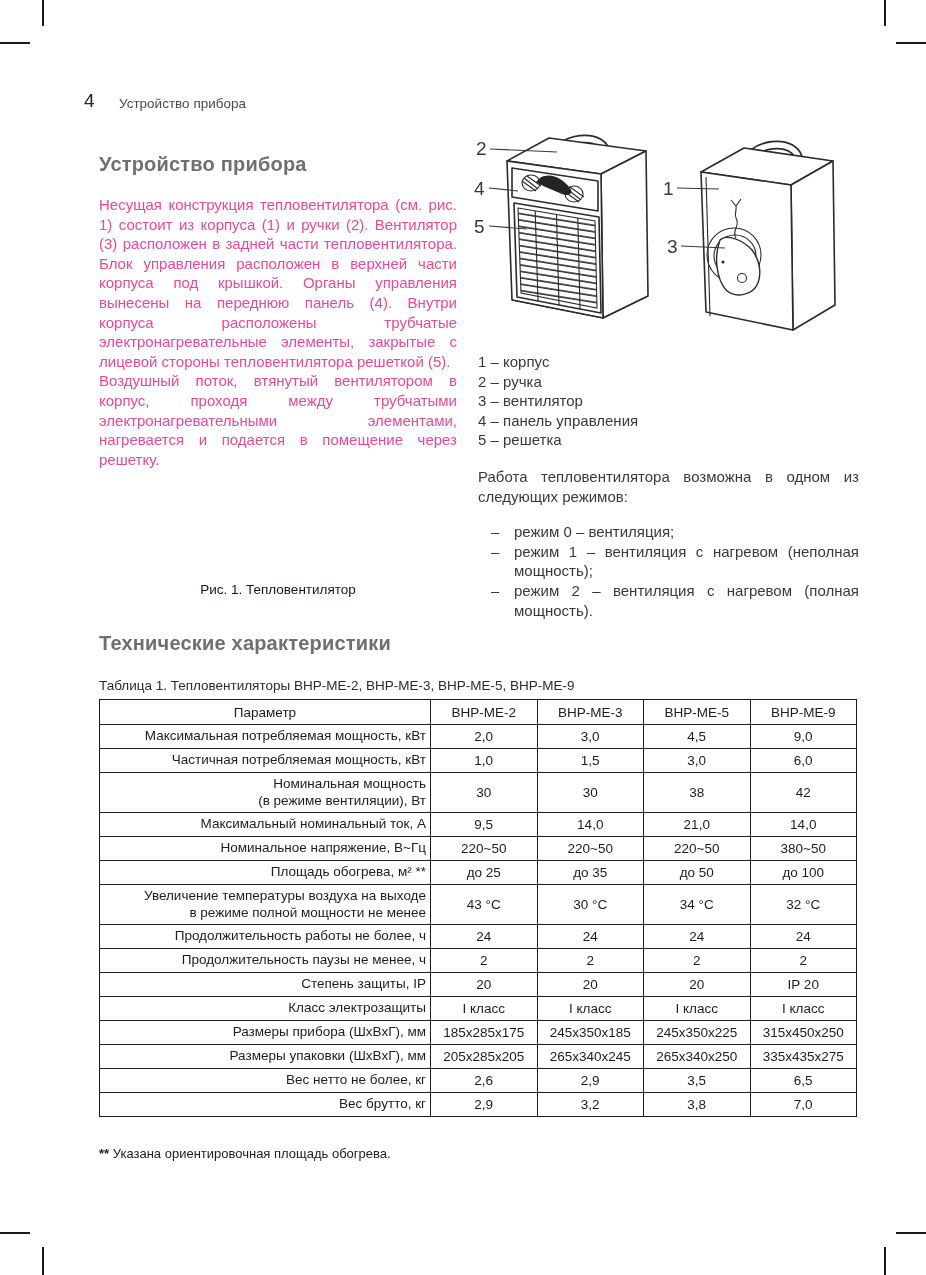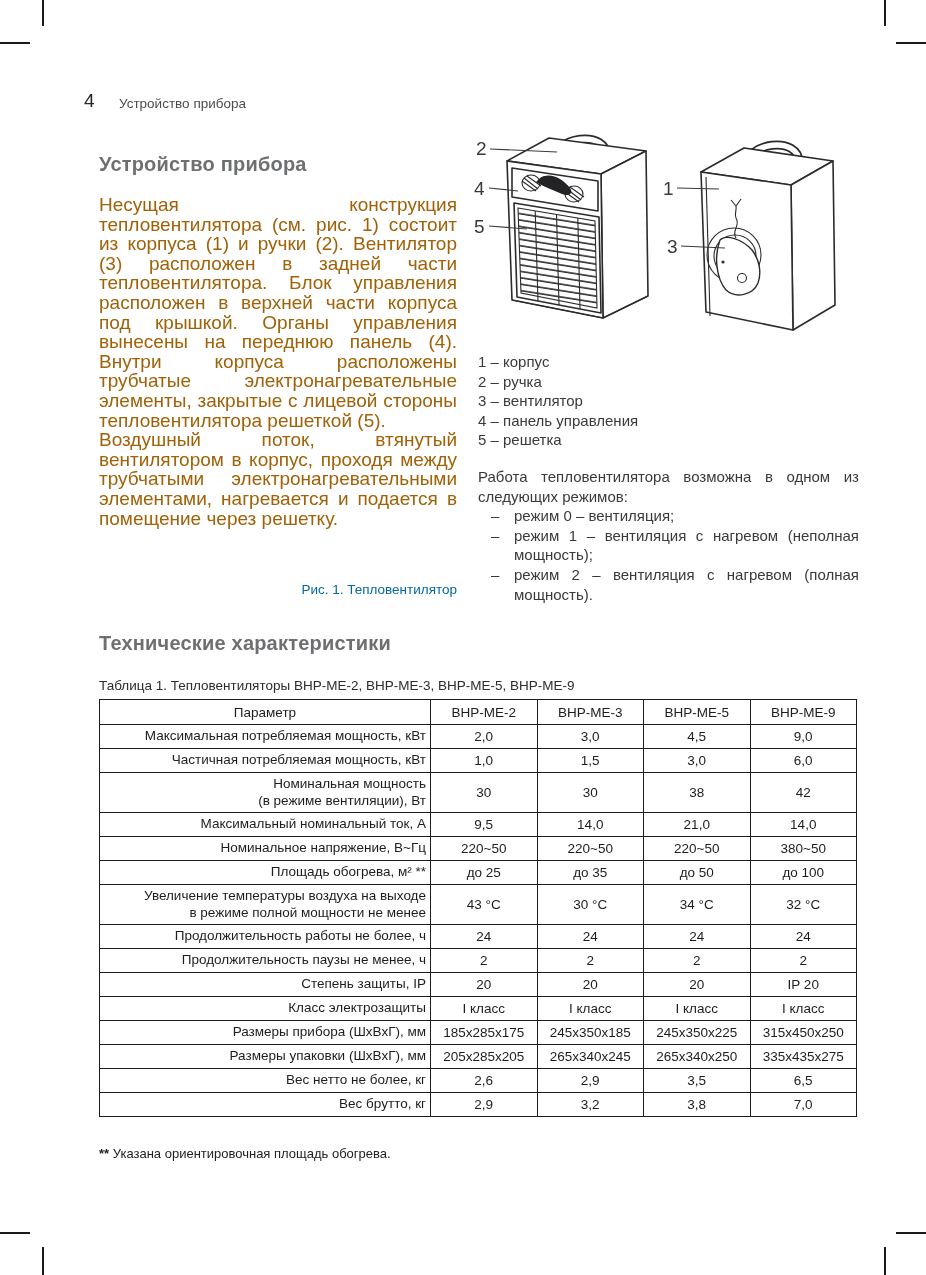--- a/index.html
+++ b/index.html
@@ -16,30 +16,30 @@
   
   .pagenum { left:84px; top:90px; font-size:19px; color:#242426; letter-spacing:.3px; }
   .runhead { left:119px; top:96px; font-size:13.5px; color:#4c4c4e; }
 
   
   .h1 { font-size:20px; font-weight:bold; color:#6e6f71; letter-spacing:.2px; }
   .h1a { left:99px; top:153px; }
   .h1b { left:99px; top:632px; }
 
   
-  .bodycol { left:99px; top:195px; width:358px; font-size:19px; line-height:19.6px;
-             text-align:justify; color:#a16207; }
+  .bodycol { left:99px; top:195px; width:358px; font-size:15px; line-height:19.6px;
+             text-align:justify; color:#ec4899; }
   .bodycol p { margin:0; }
-  .figcap { left:99px; top:582px; width:358px; text-align:right; font-size:13.5px; color:#0369a1; }
+  .figcap { left:99px; top:582px; width:358px; text-align:center; font-size:13.5px; color:#0f172a; }
 
   
   .legend { left:478px; top:352px; font-size:15px; line-height:19.6px; color:#3a3a3c; }
   .modes { left:478px; top:467px; width:381px; font-size:15px; line-height:19.6px;
            color:#3a3a3c; }
-  .modes .intro { text-align:justify; margin-bottom:0; }
+  .modes .intro { text-align:justify; margin-bottom:16px; }
   .mode { position:relative; padding-left:36px; text-align:justify; }
   .mode .dash { position:absolute; left:13px; top:0; }
 
   
   .tblcap { left:99px; top:678px; font-size:13.5px; color:#2c2c2e;text-align:center; }
   table.spec { position:absolute; left:99px; top:699px; width:757px;
                border-collapse:collapse; table-layout:fixed;
                font-size:13.5px; color:#1d1d1f; }
   table.spec th, table.spec td { border:1.5px solid #1d1d1f; padding:0 4px; }
   table.spec th { font-weight:normal; text-align:center; height:25px; }

